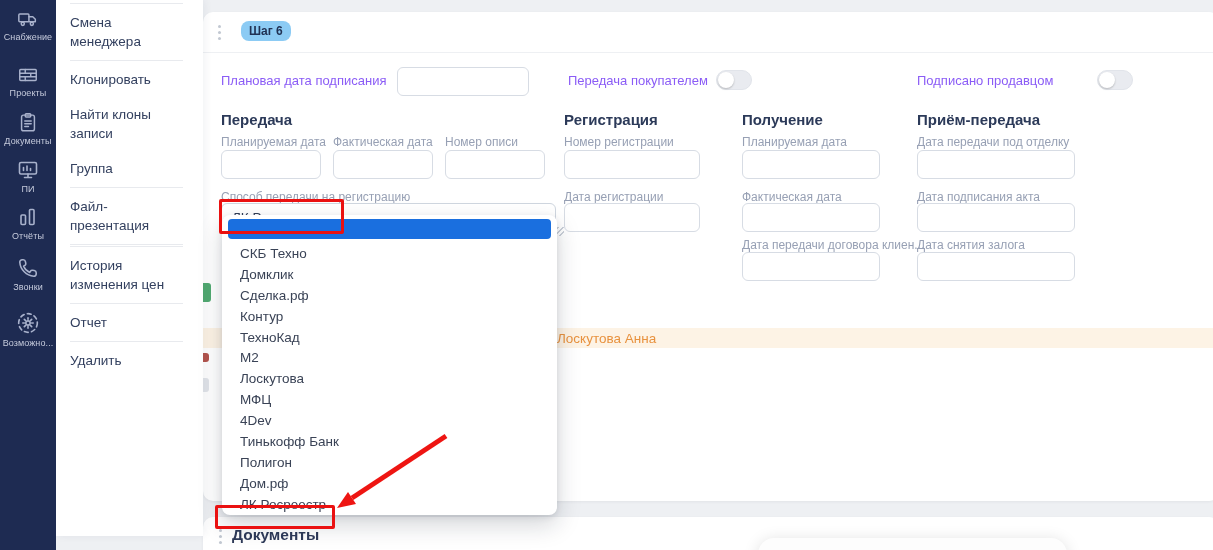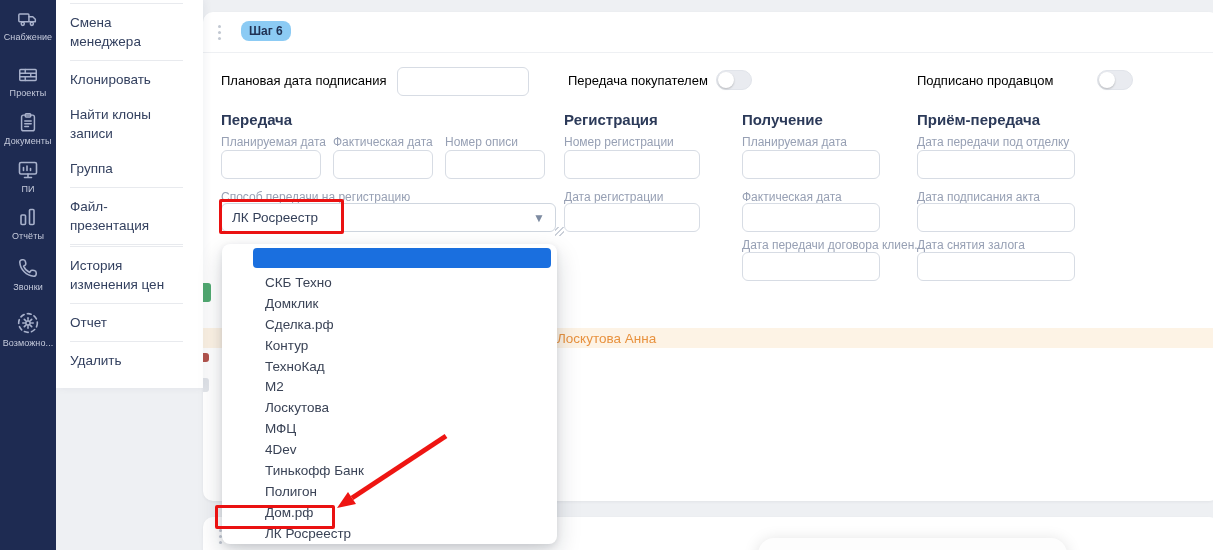--- a/index.html
+++ b/index.html
@@ -7,42 +7,42 @@
   body { font-family: "Liberation Sans", sans-serif; background:#eef0f3; }
   .page { position:relative; width:1213px; height:550px; overflow:hidden; background:#eef0f3; }
 
   
   .sidebar { position:absolute; left:0; top:0; width:56px; height:550px; background:#1e2b52; z-index:25; }
   .nav-item { position:absolute; width:56px; text-align:center; color:#a9b2cc; cursor:pointer; }
   .nav-item svg { display:block; margin:0 auto; }
   .nav-label { display:block; font-size:9px; color:#c6cbdc; margin-top:2px; letter-spacing:.1px; white-space:nowrap; }
 
   
-  .ctx-menu { position:absolute; left:56px; top:0; width:147px; height:388px; background:#ffffff;
+  .ctx-menu { position:absolute; left:56px; top:0; width:147px; height:536px; background:#ffffff;
               z-index:20; box-shadow:2px 0 8px rgba(20,30,60,.06); padding:0 20px 0 14px; }
   .menu-item { font-size:13.5px; color:#33405f; line-height:19px; padding:8px 0; cursor:pointer; }
   .menu-div { border-top:1px solid #e8eaee; margin:1px 0; }
 
   
   .main-card { position:absolute; left:203px; top:12px; width:1016px; height:489px; background:#fff;
                border-radius:10px; box-shadow:0 1px 3px rgba(29,41,57,.06); }
   .docs-card { position:absolute; left:203px; top:517px; width:1016px; height:40px; background:#fff;
                border-radius:10px 10px 0 0; box-shadow:0 1px 3px rgba(29,41,57,.06); }
   .float-card { position:absolute; left:758px; top:538px; width:309px; height:40px; background:#fdfdfd;
                 border-radius:16px; box-shadow:0 2px 16px rgba(0,0,0,.13); z-index:6; }
 
   .drag-dots { position:absolute; width:3px; height:3px; border-radius:50%; background:#c2c8d2;
                box-shadow:0 6px 0 #c2c8d2, 0 12px 0 #c2c8d2; cursor:grab; }
 
   .step-badge { position:absolute; left:38px; top:9px; background:#8ccbf4; color:#213254; font-size:12px;
                 font-weight:bold; padding:4px 8px 3px; border-radius:8px; line-height:13px; }
   .card-title { position:absolute; left:90px; top:11px; font-size:17px; font-weight:bold; color:#2c3a59; }
   .head-div { position:absolute; left:0; top:40px; width:100%; border-top:1px solid #eef0f3; }
 
-  .f-label-dark { position:absolute; font-size:13px; color:#000000; white-space:nowrap; }
+  .f-label-dark { position:absolute; font-size:13px; color:#8b5cf6; white-space:nowrap; }
   .f-label { position:absolute; font-size:12px; color:#97a0b4; white-space:nowrap; }
   .sec-title { position:absolute; font-size:15px; font-weight:bold; color:#2c3a59; white-space:nowrap; }
   .inp { position:absolute; height:29px; border:1px solid #d7dce4; border-radius:6px; background:#fff;
          font: 13px "Liberation Sans", sans-serif; color:#333f58; padding:0 8px; outline:none; }
 
   .toggle { position:absolute; width:36px; height:20px; border-radius:10px; background:#e9ebf0;
             border:1px solid #e1e4ea; cursor:pointer; }
   .knob { width:16px; height:16px; border-radius:50%; background:#fff; margin:1px; box-shadow:0 1px 2px rgba(0,0,0,.22); }
 
   .select { position:absolute; left:18px; top:191px; width:335px; height:29px; border:1px solid #cfd6df;
@@ -54,23 +54,23 @@
   .sliver { position:absolute; border-radius:0 3px 3px 0; }
 
   .hl-row { position:absolute; left:0; top:316px; width:100%; height:20px; background:#fdf3e5;
             display:flex; align-items:center; }
   .hl-text { position:absolute; left:354px; font-size:13.5px; color:#e8923f; white-space:nowrap; }
 
   .resize-hatch { position:absolute; left:352px; top:215px; width:9px; height:9px; opacity:.75;
       background:repeating-linear-gradient(135deg, transparent 0 2px, #b9c0cc 2px 3.4px); }
 
   
-  .dropdown { position:absolute; left:222px; top:244px; width:335px; height:300px; background:#fff;
+  .dropdown { position:absolute; left:222px; top:215px; width:335px; height:300px; background:#fff;
               border-radius:8px; box-shadow:0 10px 24px rgba(15,25,45,.18), 0 2px 6px rgba(15,25,45,.10);
-              z-index:30; padding-top:4px;padding-left:25px; }
+              z-index:30; padding-top:4px; }
   .dd-selected-row { height:20px; margin:0 6px 4px 6px; border-radius:4px; background:#1a6fdf; cursor:pointer; }
   .dd-item { height:20.9px; display:flex; align-items:center; padding-left:18px; font-size:13.5px;
              color:#3a4356; cursor:pointer; white-space:nowrap; }
 
   
   .red-box { position:absolute; border:3px solid #ea1111; z-index:40; border-radius:2px; pointer-events:none; }
   .arrow-svg { position:absolute; left:0; top:0; z-index:40; pointer-events:none; }
 
   .docs-title { position:absolute; left:29px; top:9px; font-size:15.5px; font-weight:bold; color:#2e3a59; }
 </style>

